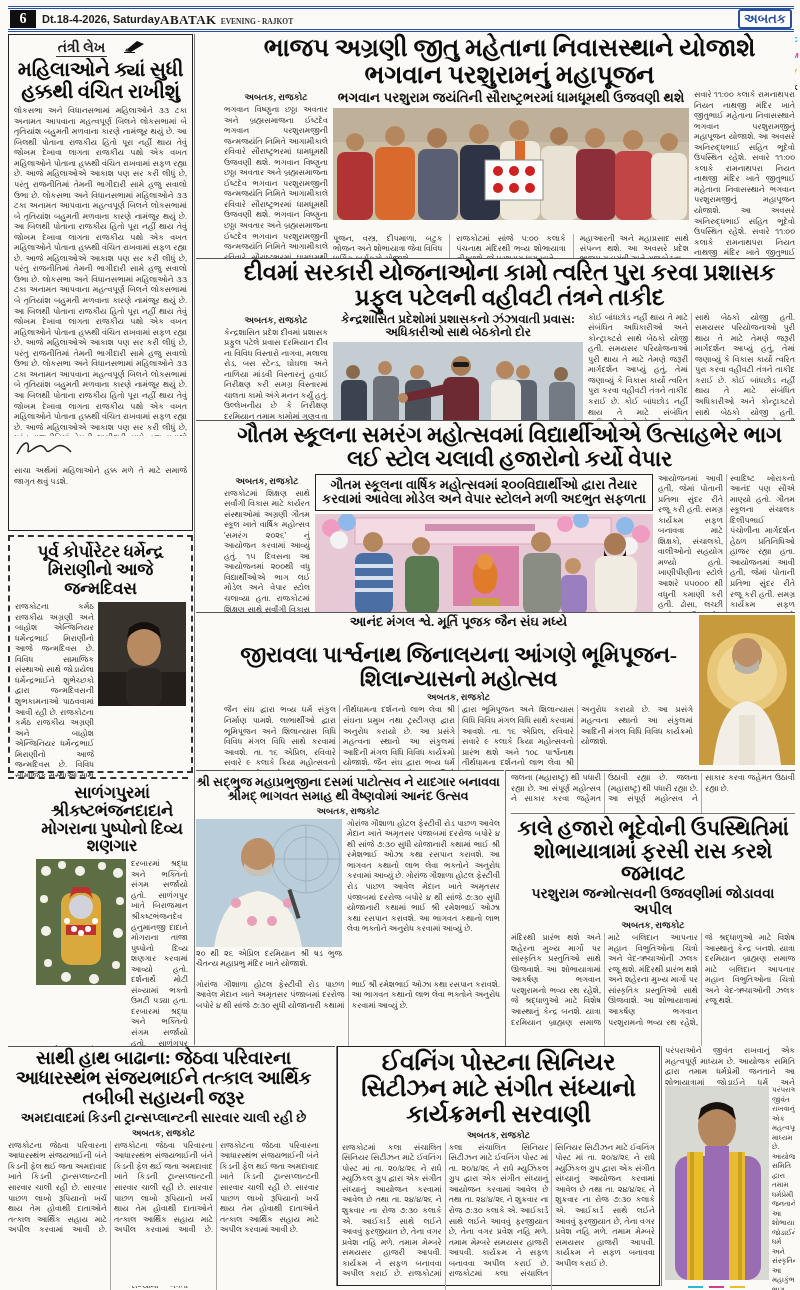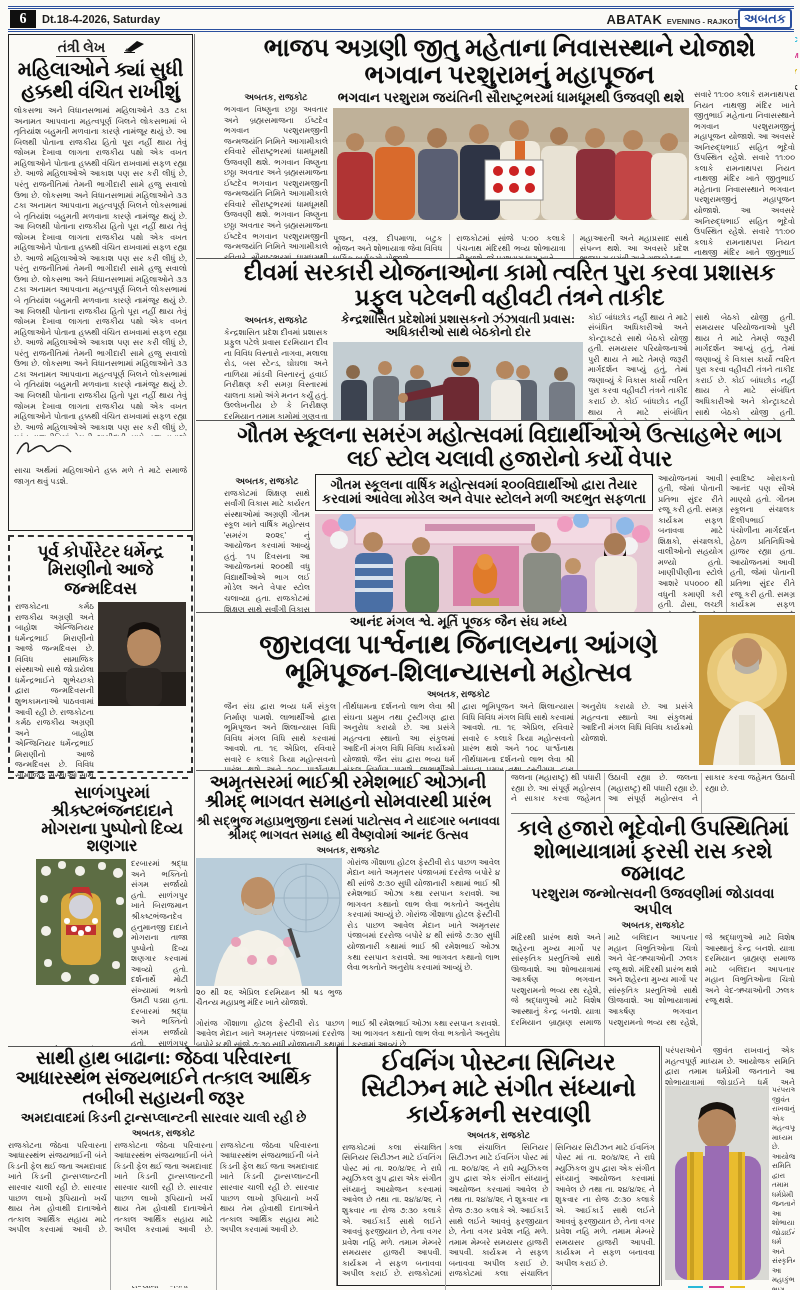--- a/index.html
+++ b/index.html
@@ -7,21 +7,21 @@
   #page{position:relative;width:800px;height:1290px;background:#fbfaf6;margin:0 auto;
         font-family:"Liberation Serif","DejaVu Serif",serif;color:#1c1c1c;overflow:hidden;}
   
   .header{position:absolute;left:8px;top:6px;width:786px;height:26px;
           border-top:3px double #2a4f9e;border-bottom:3px double #2a4f9e;
           display:flex;align-items:center;box-sizing:border-box;padding:1px 2px;}
   .pgnum{background:#101010;color:#fff;font-weight:bold;width:26px;height:18px;
          display:flex;align-items:center;justify-content:center;font-size:14px;
          font-family:"Liberation Serif",serif;}
   .pgdate{font-family:"Liberation Sans","DejaVu Sans",sans-serif;font-size:11px;font-weight:bold;margin-left:6px;}
-  .masthead{flex:1;text-align:right;font-family:Liberation Sans, sans-serif;}
+  .masthead{flex:1;text-align:left;font-family:Liberation Serif, serif;}
   .masthead b{font-size:13px;letter-spacing:.5px;}
   .masthead span{font-size:7.5px;font-weight:bold;color:#333;}
   .logo{border:2px solid #2a4f9e;color:#2a4f9e;font-weight:bold;font-size:13px;
         padding:0 4px;border-radius:3px;background:#fff;}
   .regmarks{position:absolute;right:0;top:36px;width:8px;display:flex;flex-direction:column;gap:8px;
             font-family:"Liberation Sans",sans-serif;font-size:8px;font-weight:bold;line-height:1;}
   .regmarks i:nth-child(1){color:#19b6d8;font-style:normal}
   .regmarks i:nth-child(2){color:#d63a8e;font-style:normal}
   .regmarks i:nth-child(3){color:#d8b210;font-style:normal}
   .regmarks i:nth-child(4){color:#111;font-style:normal}
@@ -313,40 +313,39 @@
       <div style="flex:1">
         <div class="b c2" style="height:156px">આયોજનમાં આવી હતી, જેમાં પોતાની પ્રતિભા સુંદર રીતે રજૂ કરી હતી. સમગ્ર કાર્યક્રમ સફળ બનાવવા માટે શિક્ષકો, સંચાલકો, વાલીઓનો સહયોગ મળ્યો હતો. ખાણીપીણીના સ્ટોલે આશરે ૫૫૦૦૦ થી વધુની કમાણી કરી હતી. ઢોસા, લચ્છી અને ફૂટ ડિશ જેવા સ્વાદિષ્ટ ખોરાકનો આનંદ પણ સૌએ માણ્યો હતો. ગૌતમ સ્કૂલના સંચાલક દિલીપભાઈ પંચોળીના માર્ગદર્શન હેઠળ પ્રતિનિધિઓ હાજર રહ્યા હતા. આયોજનમાં આવી હતી, જેમાં પોતાની પ્રતિભા સુંદર રીતે રજૂ કરી હતી. સમગ્ર કાર્યક્રમ સફળ બનાવવા માટે શિક્ષકો, સંચાલકો, વાલીઓનો સહયોગ મળ્યો હતો. ખાણીપીણીના સ્ટોલે આશરે ૫૫૦૦૦ થી વધુની કમાણી કરી હતી. ઢોસા, લચ્છી અને ફૂટ ડિશ જેવા સ્વાદિષ્ટ ખોરાકનો આનંદ પણ સૌએ માણ્યો હતો. ગૌતમ સ્કૂલના સંચાલક દિલીપભાઈ પંચોળીના માર્ગદર્શન હેઠળ પ્રતિનિધિઓ હાજર રહ્યા હતા.</div>
       </div>
     </div>
   </div>
 
   <div class="band hr" style="left:196px;top:612px;width:599px;height:158px;padding-top:2px">
     <div class="flexrow">
       <div style="flex:1;padding-right:6px">
         <div class="sub" style="font-size:13px">આનંદ મંગલ શ્વે. મૂર્તિ પૂજક જૈન સંઘ મધ્યે</div>
-        <div class="hl" style="font-size:26px;margin-top:1px">જીરાવલા પાર્શ્વનાથ જિનાલયના આંગણે ભૂમિપૂજન-શિલાન્યાસનો મહોત્સવ</div>
+        <div class="hl" style="font-size:22px;margin-top:13px">જીરાવલા પાર્શ્વનાથ જિનાલયના આંગણે ભૂમિપૂજન-શિલાન્યાસનો મહોત્સવ</div>
         <div class="byline">અબતક, રાજકોટ</div>
         <div class="b c4" style="height:96px">જૈન સંઘ દ્વારા ભવ્ય ધર્મ સંકુલ નિર્માણ પામશે. લાભાર્થીઓ દ્વારા ભૂમિપૂજન અને શિલાન્યાસ વિધિ વિવિધ મંગલ વિધિ સાથે કરવામાં આવશે. તા. ૧૬ એપ્રિલ, રવિવારે સવારે ૯ કલાકે ક્રિયા મહોત્સવનો પ્રારંભ થશે અને ૧૦૮ પાર્શ્વનાથ તીર્થધામના દર્શનનો લાભ લેવા શ્રી સંઘના પ્રમુખ તથા ટ્રસ્ટીગણ દ્વારા અનુરોધ કરાયો છે. આ પ્રસંગે મહત્વના સ્થાનો આ સંકુલમાં આદિની મંગલ વિધિ વિવિધ કાર્યક્રમો યોજાશે. જૈન સંઘ દ્વારા ભવ્ય ધર્મ સંકુલ નિર્માણ પામશે. લાભાર્થીઓ દ્વારા ભૂમિપૂજન અને શિલાન્યાસ વિધિ વિવિધ મંગલ વિધિ સાથે કરવામાં આવશે. તા. ૧૬ એપ્રિલ, રવિવારે સવારે ૯ કલાકે ક્રિયા મહોત્સવનો પ્રારંભ થશે અને ૧૦૮ પાર્શ્વનાથ તીર્થધામના દર્શનનો લાભ લેવા શ્રી સંઘના પ્રમુખ તથા ટ્રસ્ટીગણ દ્વારા અનુરોધ કરાયો છે. આ પ્રસંગે મહત્વના સ્થાનો આ સંકુલમાં આદિની મંગલ વિધિ વિવિધ કાર્યક્રમો યોજાશે.</div>
       </div>
       <span class="photo" style="width:96px;height:150px">
         <svg viewBox="0 0 96 150" preserveAspectRatio="none">
           <rect width="96" height="150" fill="#c89a3e"></rect>
           <circle cx="48" cy="58" r="40" fill="#e8c878"></circle>
             <circle cx="48" cy="58" r="30" fill="#f0d694"></circle>
           <ellipse cx="48" cy="40" rx="15" ry="17" fill="#bd8f66"></ellipse>
           <path d="M36 44 q12 16 24 0 v10 q-12 10 -24 0 z" fill="#b9b2a6"></path>
           <path d="M14 150 q6 -60 34 -64 q28 4 34 64 z" fill="#f3efe6"></path>
           <rect x="40" y="100" width="16" height="50" fill="#e7e2d4"></rect>
         </svg>
       </span>
     </div>
   </div>
 
   <div class="band hr" style="left:196px;top:770px;width:308px;height:276px;padding:2px 4px 0 0">
-    <div class="hl" style="font-size:18px">અમૃતસરમાં ભાઈશ્રી રમેશભાઈ ઓઝાની શ્રીમદ્ ભાગવત સમાહનો સોમવારથી પ્રારંભ</div>
     <div class="sub" style="font-size:12.5px;margin:2px 0">શ્રી સદ્ભુજ મહાપ્રભુજીના દસમાં પાટોત્સવ ને યાદગાર બનાવવા શ્રીમદ્ ભાગવત સમાહ થી વૈષ્ણવોમાં આનંદ ઉત્સવ</div>
     <div class="byline">અબતક, રાજકોટ</div>
     <div class="flexrow" style="gap:5px">
       <div style="width:146px">
         <span class="photo" style="width:146px;height:128px">
           <svg viewBox="0 0 146 128" preserveAspectRatio="none">
             <rect width="146" height="128" fill="#b9cdda"></rect>
             <g stroke="#9db4c4" fill="none">
                 <circle cx="110" cy="40" r="34"></circle>
                 <circle cx="110" cy="40" r="22"></circle>

